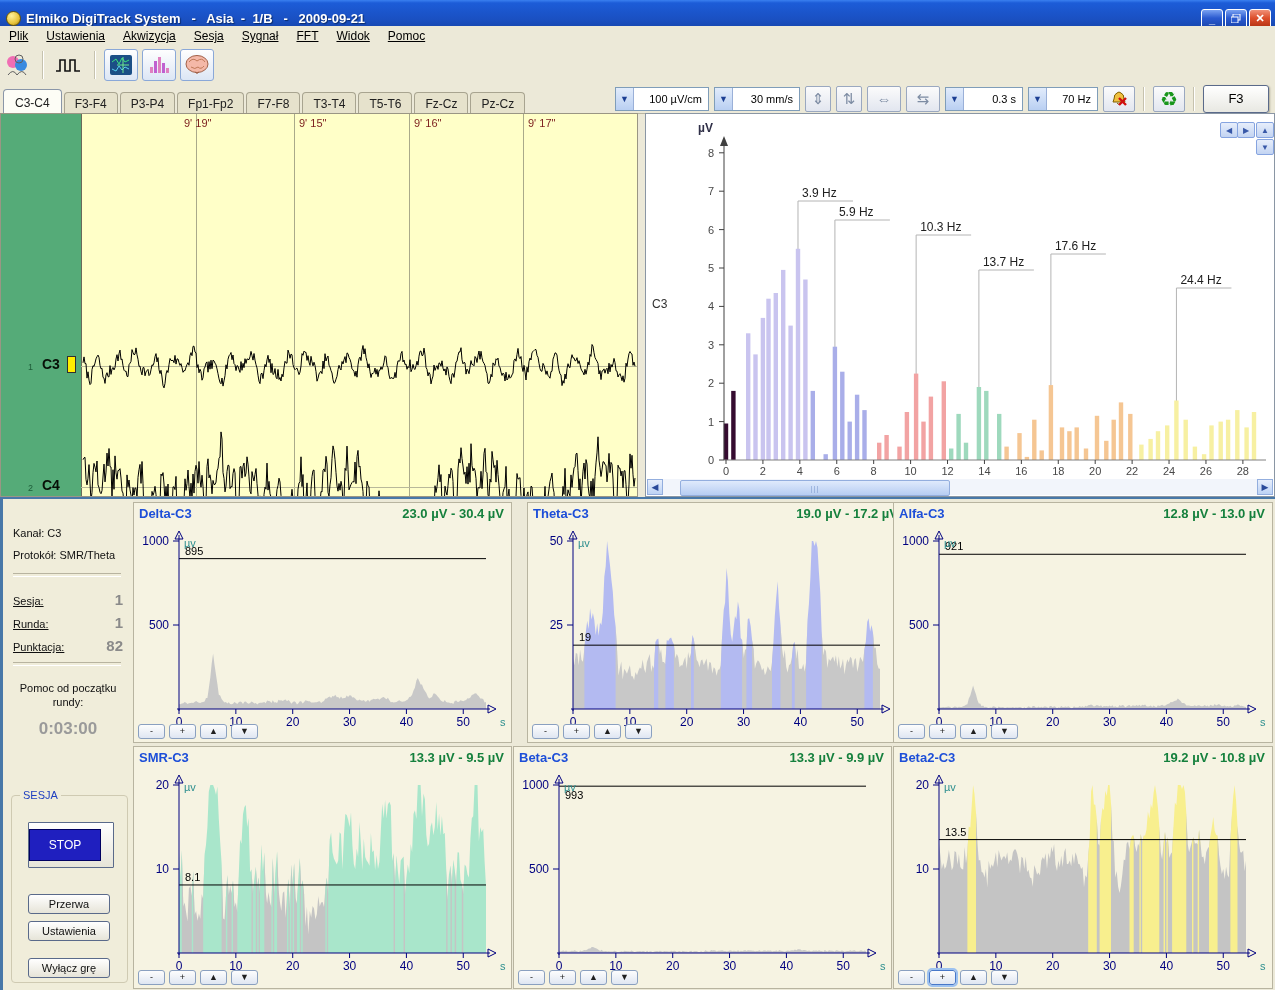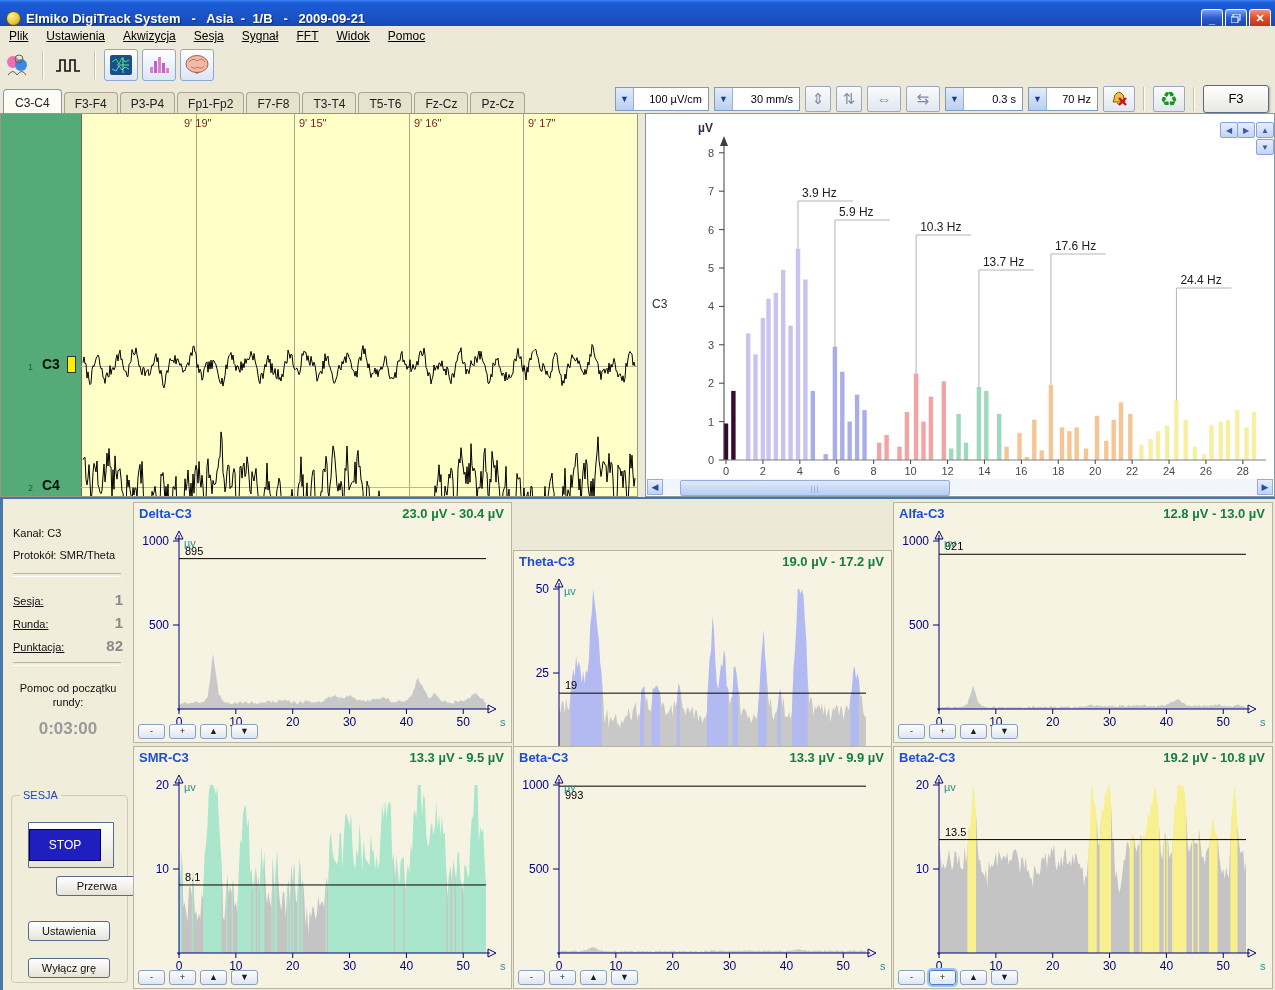--- a/index.html
+++ b/index.html
@@ -416,21 +416,21 @@
       </div>
     <div class="divider" style="top:163px"></div>
     <div id="timer-caption" style="top:182px">Pomoc od początku rundy:</div>
     <div id="timer-value" style="top:220px">0:03:00</div>
     <div id="sesja-box">
       <div id="sesja-label">SESJA</div>
       <div id="stop-outer">
         <div id="stop-inner">STOP</div>
       </div>
       <div id="sesja-buttons">
-          <div class="xp-btn" style="top: 80px; margin-left: 28px;">Przerwa</div>
+          <div class="xp-btn" style="top: 98px;">Przerwa</div>
           <div class="xp-btn" style="top: 125px;">Ustawienia</div>
           <div class="xp-btn" style="top: 162px;">Wyłącz grę</div>
         </div>
     </div>
   </div>
   <div id="band-panels">
       <div class="band-panel" style="left: 133px; top: 3px; width: 379px; height: 241px;">
         <span class="bp-title">Delta-C3</span>
         <span class="bp-range">23.0 µV - 30.4 µV</span>
         <svg width="377" height="222" style="position: absolute; left: 0px; top: 14px;">
@@ -460,21 +460,21 @@
           <text x="329.25925925925924" y="209" font-size="12" fill="#000080" text-anchor="middle">50</text>
           <text x="366" y="209" font-size="11" fill="#2e8f8f">s</text>
         </svg>
         <div class="bp-buttons">
           <button>-</button>
           <button>+</button>
           <button>▲</button>
           <button>▼</button>
         </div>
       </div>
-      <div class="band-panel" style="left: 513px; top: 3px; width: 379px; height: 241px; margin-top: 48px;">
+      <div class="band-panel" style="left: 527px; top: 3px; width: 379px; height: 241px;">
         <span class="bp-title">Theta-C3</span>
         <span class="bp-range">19.0 µV - 17.2 µV</span>
         <svg width="377" height="222" style="position: absolute; left: 0px; top: 14px;">
           <path d="M45.0,192L45.0,141.6L46.4,148.3L47.8,136.0L49.3,136.8L50.7,148.3L52.1,132.7L53.5,143.1L54.9,144.8L56.4,131.5L57.8,115.2L57.8,192Z" fill="#c8c8c8"></path>
           <path d="M56.4,192L56.4,131.5L57.8,115.2L59.2,103.8L60.6,112.1L62.1,91.2L63.5,102.4L64.9,95.9L66.3,103.1L67.7,118.1L69.2,106.3L70.6,118.8L72.0,105.5L73.4,108.0L74.8,95.6L76.3,59.7L77.7,49.3L79.1,24.0L80.5,35.7L82.0,48.2L83.4,62.8L84.8,74.4L86.2,97.9L87.6,109.1L89.1,134.3L89.1,192Z" fill="#b3baf1"></path>
           <path d="M87.6,192L87.6,109.1L89.1,134.3L90.5,158.4L91.9,151.1L93.3,144.6L94.7,162.4L96.2,151.7L97.6,154.0L99.0,156.7L100.4,152.4L101.9,148.3L103.3,159.3L104.7,159.2L106.1,163.0L107.5,155.0L109.0,158.2L110.4,153.7L111.8,150.5L113.2,151.7L114.6,142.5L116.1,151.8L117.5,155.9L118.9,145.0L120.3,141.1L121.8,136.9L123.2,155.0L124.6,148.3L126.0,151.5L127.4,125.0L127.4,192Z" fill="#c8c8c8"></path>
           <path d="M126.0,192L126.0,151.5L127.4,125.0L128.9,122.6L130.3,121.4L131.7,137.4L131.7,192Z" fill="#b3baf1"></path>
           <path d="M130.3,192L130.3,121.4L131.7,137.4L133.1,132.2L134.5,145.0L136.0,145.0L137.4,147.2L138.8,123.0L138.8,192Z" fill="#c8c8c8"></path>
           <path d="M137.4,192L137.4,147.2L138.8,123.0L140.2,124.1L141.6,121.4L143.1,120.6L144.5,124.6L145.9,127.4L147.3,141.6L147.3,192Z" fill="#b3baf1"></path>
           <path d="M145.9,192L145.9,127.4L147.3,141.6L148.8,136.7L150.2,140.0L151.6,150.2L153.0,148.3L154.4,148.4L155.9,143.5L157.3,140.1L158.7,151.7L160.1,135.0L161.5,141.4L163.0,135.7L164.4,118.1L164.4,192Z" fill="#c8c8c8"></path>

